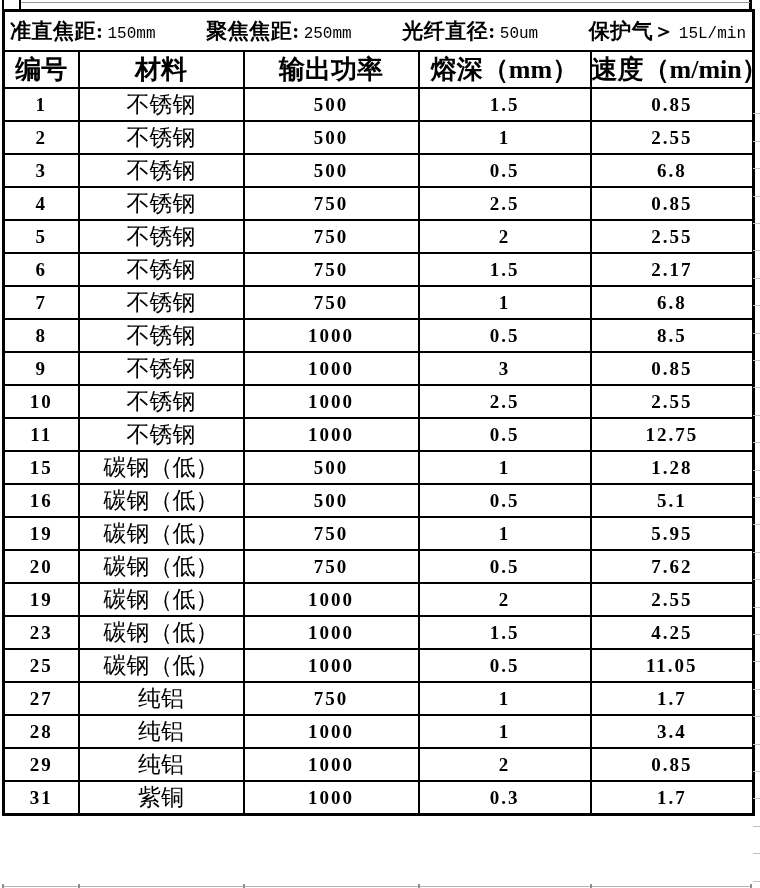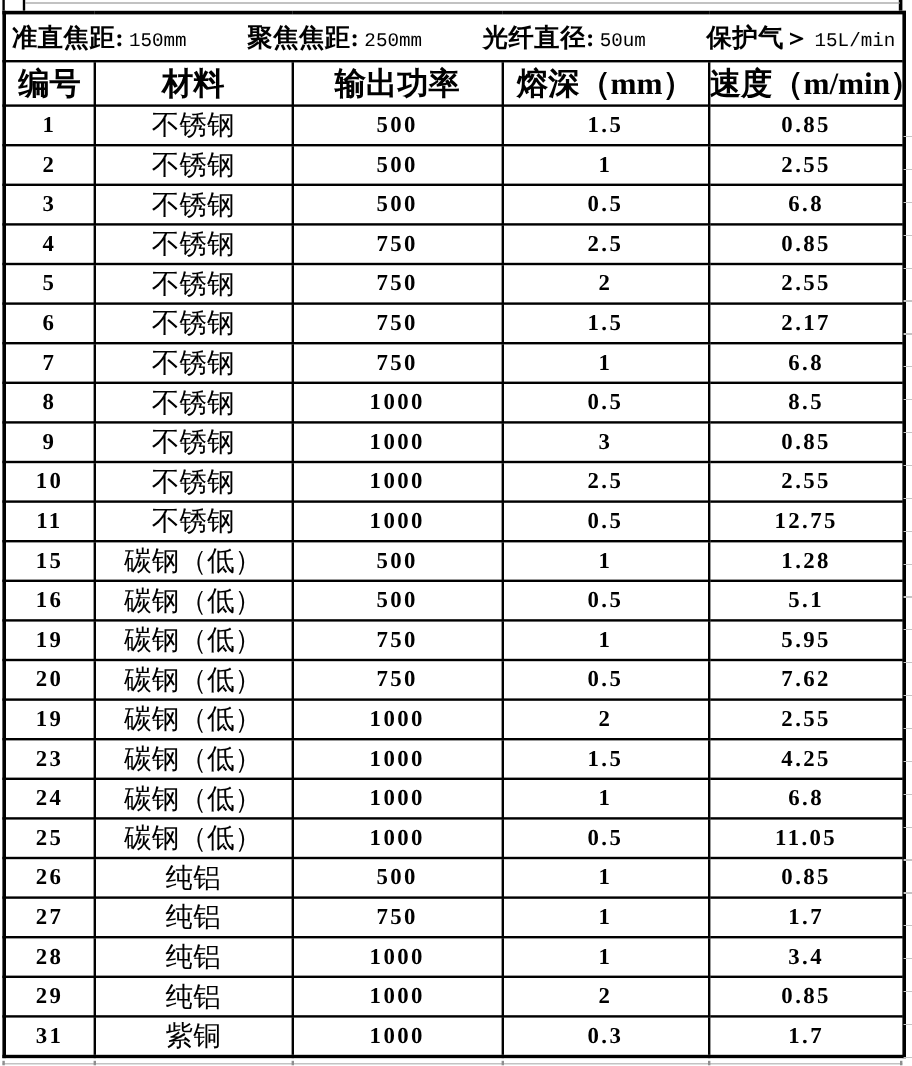--- a/index.html
+++ b/index.html
@@ -266,39 +266,25 @@
           <td class="num">2.55</td>
         </tr>
         <tr>
           <td class="num">23</td>
           <td class="mat">碳钢（低）</td>
           <td class="num">1000</td>
           <td class="num">1.5</td>
           <td class="num">4.25</td>
         </tr>
         <tr>
-          <td class="num">24</td>
-          <td class="mat">碳钢（低）</td>
-          <td class="num">1000</td>
-          <td class="num">1</td>
-          <td class="num">6.8</td>
-        </tr>
-        <tr>
           <td class="num">25</td>
           <td class="mat">碳钢（低）</td>
           <td class="num">1000</td>
           <td class="num">0.5</td>
           <td class="num">11.05</td>
-        </tr>
-        <tr>
-          <td class="num">26</td>
-          <td class="mat">纯铝</td>
-          <td class="num">500</td>
-          <td class="num">1</td>
-          <td class="num">0.85</td>
         </tr>
         <tr>
           <td class="num">27</td>
           <td class="mat">纯铝</td>
           <td class="num">750</td>
           <td class="num">1</td>
           <td class="num">1.7</td>
         </tr>
         <tr>
           <td class="num">28</td>

